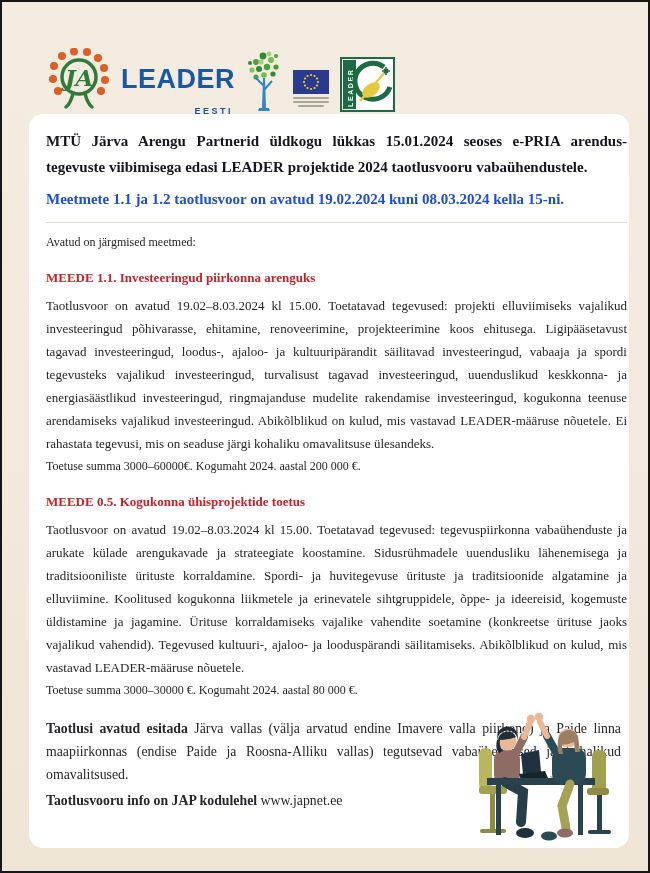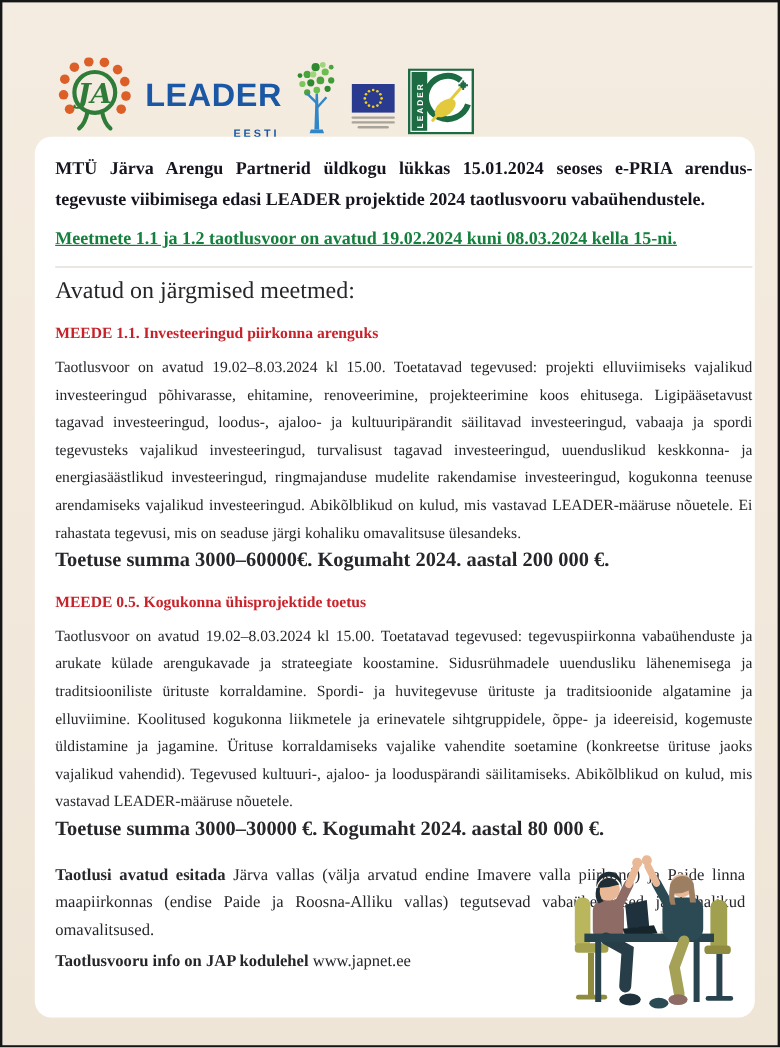--- a/index.html
+++ b/index.html
@@ -20,26 +20,26 @@
   .euflag .cap i{display:block;height:2px;background:#a9a49a;border-radius:1px;}
   .euflag .cap i:last-child{width:70%;margin:0 auto;}
   
   .card{
     position:absolute;left:27px;top:112px;width:600px;height:734px;background:#ffffff;
     border-radius:14px;padding:14px 2px 0 17px;box-sizing:border-box;
     color:#26262b;
   }
   .title{font-size:15px;line-height:26px;font-weight:bold;color:#15151f;}
   .title .l1{text-align:justify;text-align-last:justify;}
-  .notice{margin-top:6px;font-size:15px;line-height:26px;font-weight:bold;color:#15803d;text-decoration:underline;}
+  .notice{margin-top:6px;font-size:15px;line-height:26px;font-weight:bold;color:#1d4ed8;}
   .rule{border:none;border-top:1px solid #ddd8d0;margin:10px 0 8px 0;}
-  .lead-line{font-size:20px;line-height:23px;}
+  .lead-line{font-size:12px;line-height:23px;}
   h2.meede{font-size:13px;line-height:22px;font-weight:bold;color:#c7222a;margin:13px 0 5px 0;}
   p.body{font-size:13px;line-height:23px;margin:0;text-align:justify;}
-  p.summary{font-size:17px;line-height:23px;margin:0;font-weight:bold;}
+  p.summary{font-size:12px;line-height:23px;margin:0;}
   p.elig{font-size:13.8px;line-height:23px;margin:15px 0 0 0;text-align:justify;max-width:575px;}
   p.elig .b{font-weight:bold;}
   .footer{margin-top:3px;font-size:13.8px;line-height:24px;max-width:470px;}
   .footer .b{font-weight:bold;}
   
   .illus{position:absolute;right:6px;bottom:2px;}
 </style>
 </head>
 <body>
 

